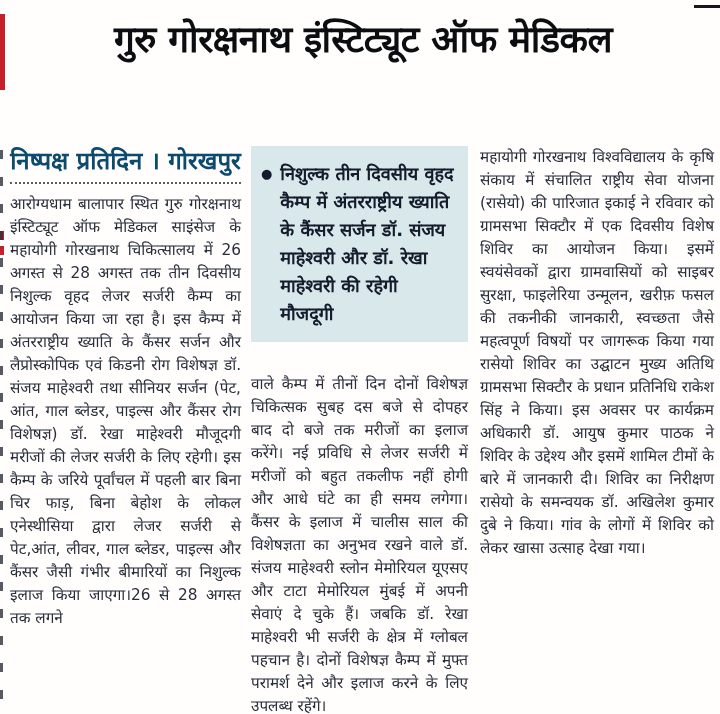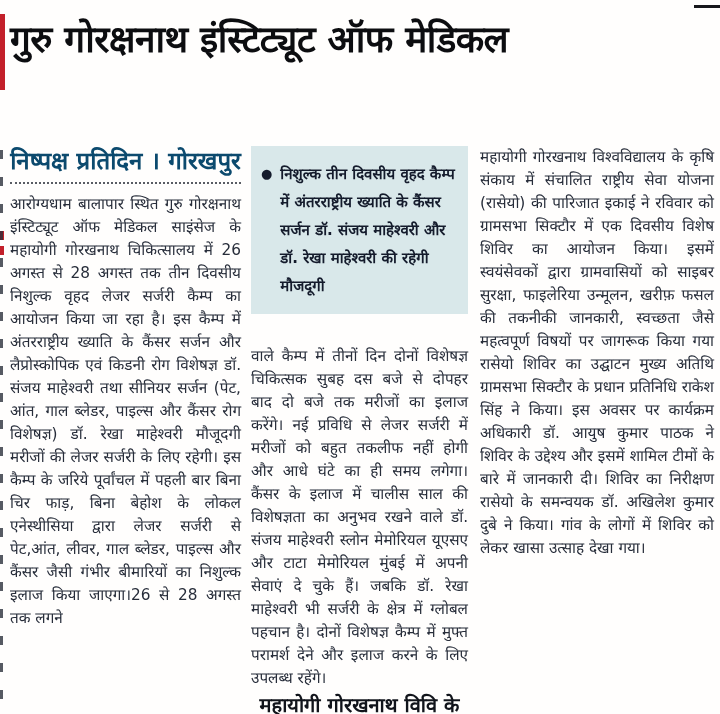--- a/index.html
+++ b/index.html
@@ -22,21 +22,21 @@
   .edge-ticks {
     position:absolute; left:0; top:150px; height:556px; width:3px;
     background:repeating-linear-gradient(to bottom, #2c313c 0 9px, transparent 9px 27px);
     opacity:.8;
   }
   .corner-line { position:absolute; top:5px; right:0; width:26px; height:3px; background:#17181c; }
 
   
   .headline {
     position:absolute; top:12px; left:10px; right:4px; margin:0;
-    font-weight:700; color:#0c0d10;
+    text-align:center; font-weight:700; color:#0c0d10;
     font-size:37px; line-height:56px; letter-spacing:-0.5px;
     white-space:nowrap;
   }
   .hl-line { display:block; }
 
   
   .col { position:absolute; top:146px; }
   .col-left   { left:10px;  width:231px; }
   .col-middle { left:251px; width:217px; }
   .col-right  { left:480px; width:234px; }
@@ -51,21 +51,21 @@
     margin:0; font-size:15.3px; line-height:23px;
     text-align:justify; color:#272d3a;
   }
 
   .hbox {
     background:#d9e8ea; color:#141b2c;
     padding:14px 12px 14px 10px;
     display:flex; gap:8px; align-items:flex-start;
   }
   .bullet { font-size:13px; line-height:28px; flex:0 0 auto; }
-  .hbox-text { font-weight:700; font-size:15px; line-height:28px; }
+  .hbox-text { font-weight:700; font-size:18px; line-height:28px; }
 
   .col-middle .body { margin-top:31px; }
   .cont-head {
     font-weight:700; font-size:20px; line-height:24px;
     text-align:center; color:#11141b; margin-top:3px;
   }
 
   .subhead {
     font-weight:700; font-size:18px; line-height:25px;
     text-align:center; color:#11141b; margin:2px 0 5px 0;

